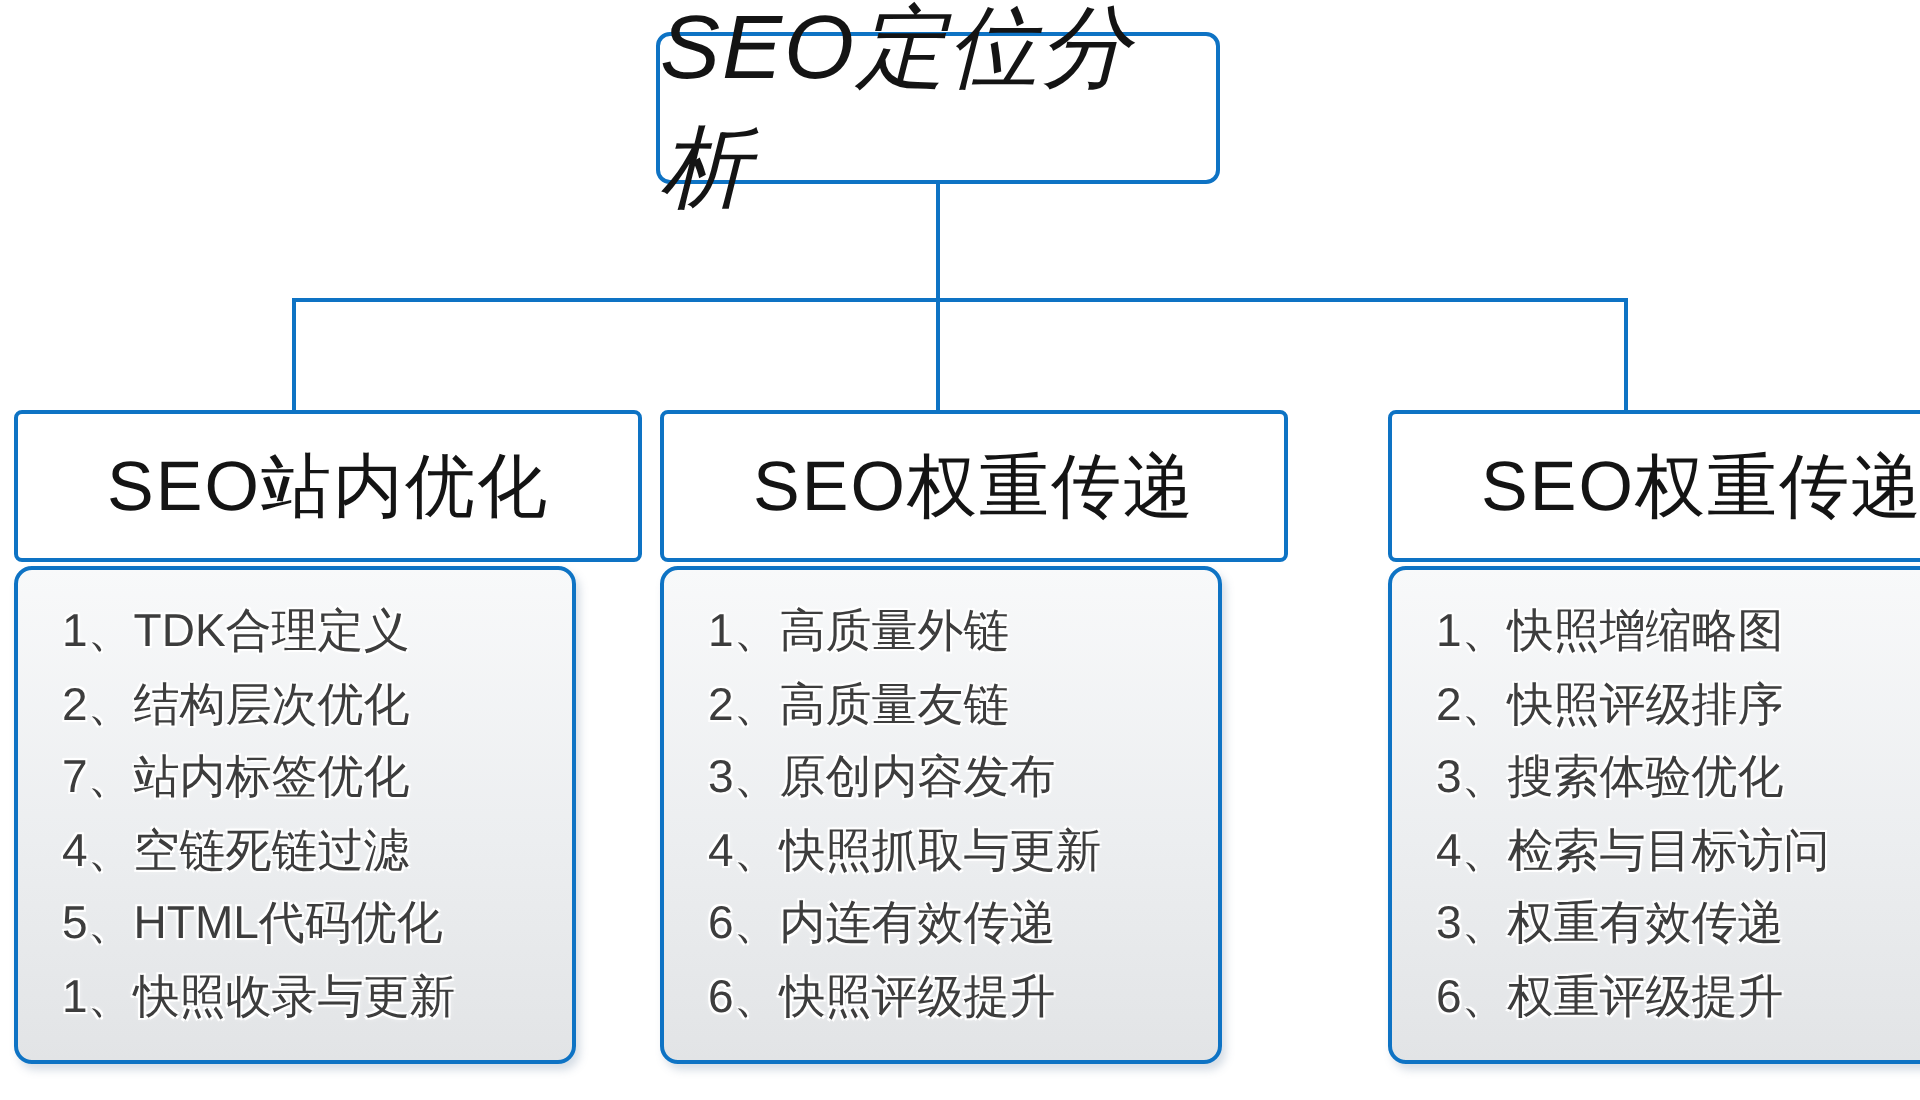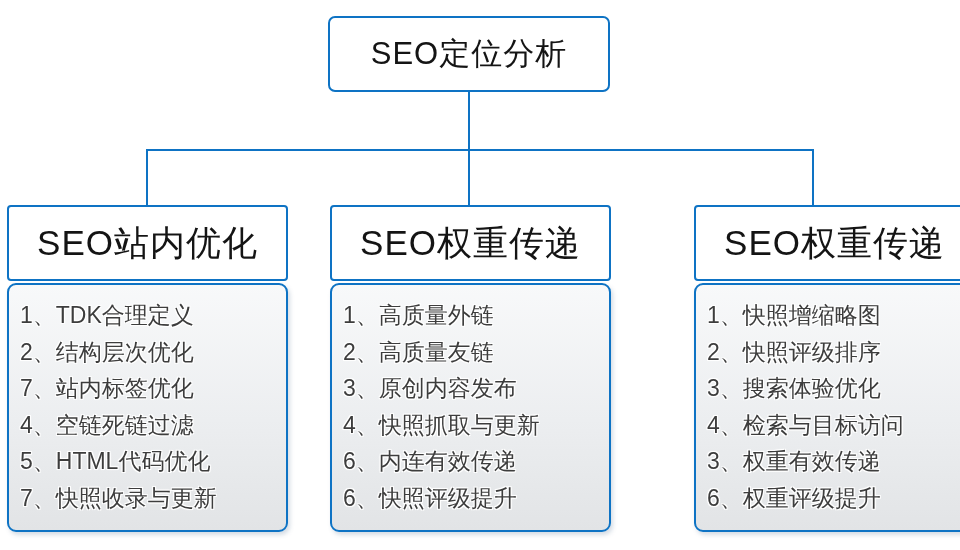--- a/index.html
+++ b/index.html
@@ -24,51 +24,52 @@
 
   
   .root-box{
     position:absolute;
     left:328px;top:16px;width:282px;height:76px;
     box-sizing:border-box;
     background:#ffffff;
     border:2px solid var(--line-blue);
     border-radius:7px;
     display:flex;align-items:center;justify-content:center;
-    font-size:31px;
+    font-size:45px;
     color:var(--text-dark);
     letter-spacing:1px;
+    font-style:italic;
   }
 
   
   .column{position:absolute;top:205px;width:281px;}
   .col-0{left:7px;}
   .col-1{left:330px;}
   .col-2{left:694px;}
 
   .header-box{
     box-sizing:border-box;
-    width:281px;height:76px;
+    width:314px;height:76px;
     background:#ffffff;
     border:2px solid var(--line-blue);
     border-radius:4px;
     display:flex;align-items:center;justify-content:center;
     font-size:35px;
     color:var(--text-dark);
     letter-spacing:1px;
   }
   .list-box{
     box-sizing:border-box;
     width:281px;height:249px;
     margin-top:2px;
     background:linear-gradient(180deg,var(--list-bg-top) 0%, #eceef0 55%, var(--list-bg-bottom) 100%);
     border:2px solid var(--line-blue);
     border-radius:9px;
     box-shadow:2px 3px 4px rgba(90,120,150,0.25);
-    padding:12px 8px 10px 11px;
+    padding:12px 8px 10px 22px;
     display:flex;flex-direction:column;justify-content:flex-start;
   }
   .list-item{
     height:36.5px;
     line-height:36.5px;
     font-size:23px;
     color:var(--list-text);
     white-space:nowrap;
     text-shadow:
       -1px -1px 0 #ffffff, 1px -1px 0 #ffffff,
@@ -94,21 +95,21 @@
   <div class="column col-0">
     <div class="header-box">
       <span>SEO站内优化</span>
     </div>
     <div class="list-box">
       <div class="list-item">1、TDK合理定义</div>
       <div class="list-item">2、结构层次优化</div>
       <div class="list-item">7、站内标签优化</div>
       <div class="list-item">4、空链死链过滤</div>
       <div class="list-item">5、HTML代码优化</div>
-      <div class="list-item">7、快照收录与更新</div>
+      <div class="list-item">1、快照收录与更新</div>
     </div>
   </div>
 
   <div class="column col-1">
     <div class="header-box">
       <span>SEO权重传递</span>
     </div>
     <div class="list-box">
       <div class="list-item">1、高质量外链</div>
       <div class="list-item">2、高质量友链</div>

